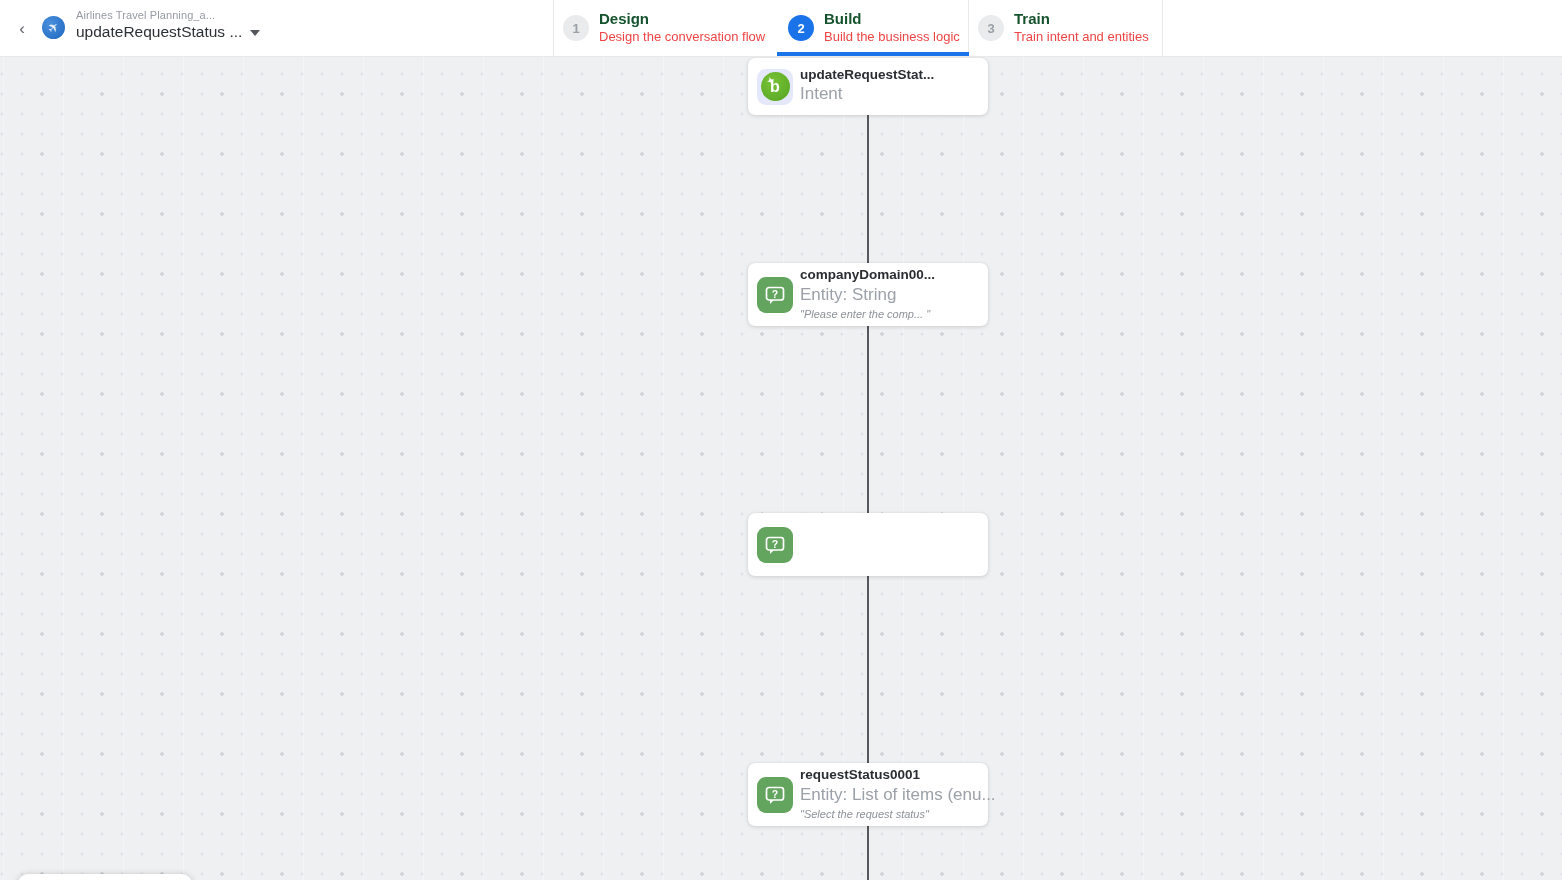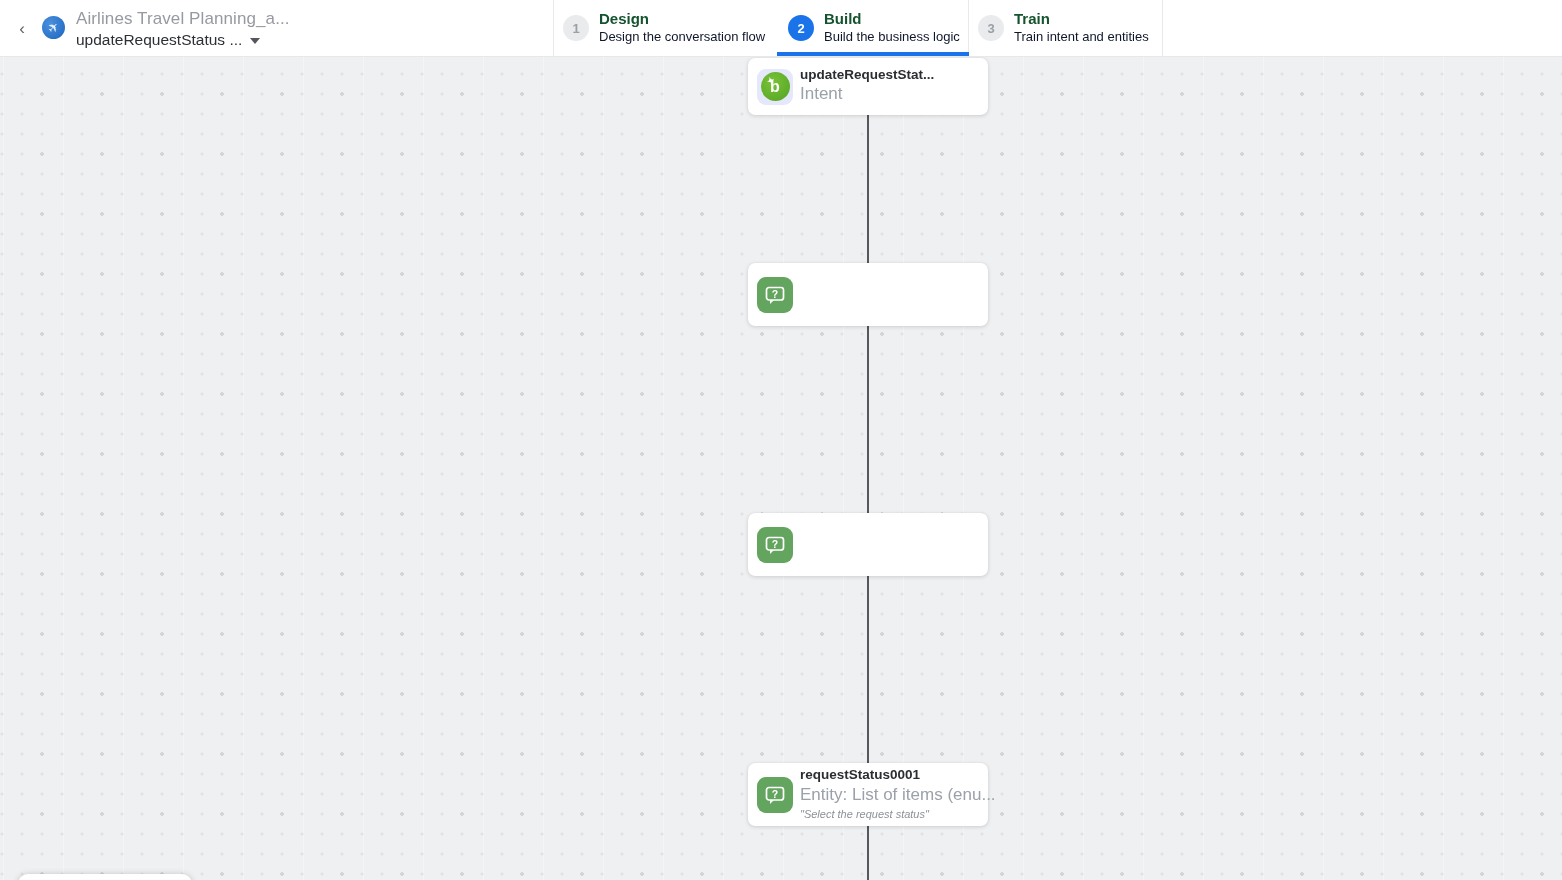--- a/index.html
+++ b/index.html
@@ -21,38 +21,38 @@
   }
   .app-logo{
     position:absolute;left:42px;top:16px;width:23px;height:23px;border-radius:50%;
     background:radial-gradient(circle at 35% 35%, #4a90dd 0%, #2a72c8 70%, #1f5fae 100%);
     display:flex;align-items:center;justify-content:center;
   }
   .app-logo .plane{
     color:#e9f2fc;font-size:13px;transform:rotate(-45deg);line-height:1;
   }
   .title-block{position:absolute;left:76px;top:9px;cursor:pointer;}
-  .title-small{font-size:17px;color:#969aa0;letter-spacing:.1px;}
+  .title-small{font-size:11px;color:#969aa0;letter-spacing:.1px;}
   .title-row{display:flex;align-items:center;gap:8px;margin-top:2px;text-align:center;}
   .title-main{font-size:15.5px;color:#2c3035;}
   .caret-down{
     width:0;height:0;border-left:5px solid transparent;border-right:5px solid transparent;
     border-top:6px solid #53575b;margin-top:2px;
   }
   .tab-divider{position:absolute;top:0;width:1px;height:56px;background:#e8e9eb;}
   .step-tab{position:absolute;top:0;height:56px;display:flex;align-items:center;cursor:pointer;}
   .step-circle{
     width:26px;height:26px;border-radius:50%;background:#e9ebed;color:#9aa0a6;
     font-size:13px;font-weight:bold;display:flex;align-items:center;justify-content:center;
     flex:0 0 auto;
   }
   .step-circle.active{background:#1a73e8;color:#ffffff;}
   .step-text{margin-left:10px;}
   .step-label{font-size:15px;font-weight:bold;color:#14532d;line-height:1.25;}
-  .step-desc{font-size:13px;color:#0f172a;line-height:1.3;}
+  .step-desc{font-size:13px;color:#ef4444;line-height:1.3;}
   .active-underline{
     position:absolute;left:777px;top:52px;width:192px;height:4px;background:#1a73e8;z-index:21;
   }
   
   .canvas{
     position:absolute;top:56px;left:0;width:1562px;height:824px;
     background-color:#eef0f2;
     background-image:
       radial-gradient(circle, #d2d5d9 1.7px, transparent 2.0px),
       radial-gradient(circle, #e0e2e6 1.4px, transparent 1.7px),
@@ -180,20 +180,25 @@
   </div>
 
   <div class="node-card" style="top:207px;height:63px">
     <div class="node-icon icon-entity">
       <svg width="24" height="24" viewBox="0 0 24 24">
         <rect x="3.5" y="4.5" width="17" height="12.5" rx="2.5" fill="none" stroke="#ffffff" stroke-width="1.7"></rect>
         <path d="M7 17 L7 21 L11 17 Z" fill="#ffffff"></path>
         <text x="12" y="14.6" font-size="10.5" font-weight="bold" fill="#ffffff" text-anchor="middle" font-family="Liberation Sans, sans-serif">?</text>
       </svg>
     </div>
+    <div class="node-text">
+      <div class="node-title">companyDomain00...</div>
+      <div class="node-sub">Entity: String</div>
+      <div class="node-quote">"Please enter the comp... "</div>
+    </div>
   </div>
 
   <div class="node-card" style="top:457px;height:63px">
     <div class="node-icon icon-entity">
       <svg width="24" height="24" viewBox="0 0 24 24">
         <rect x="3.5" y="4.5" width="17" height="12.5" rx="2.5" fill="none" stroke="#ffffff" stroke-width="1.7"></rect>
         <path d="M7 17 L7 21 L11 17 Z" fill="#ffffff"></path>
         <text x="12" y="14.6" font-size="10.5" font-weight="bold" fill="#ffffff" text-anchor="middle" font-family="Liberation Sans, sans-serif">?</text>
       </svg>
     </div>

